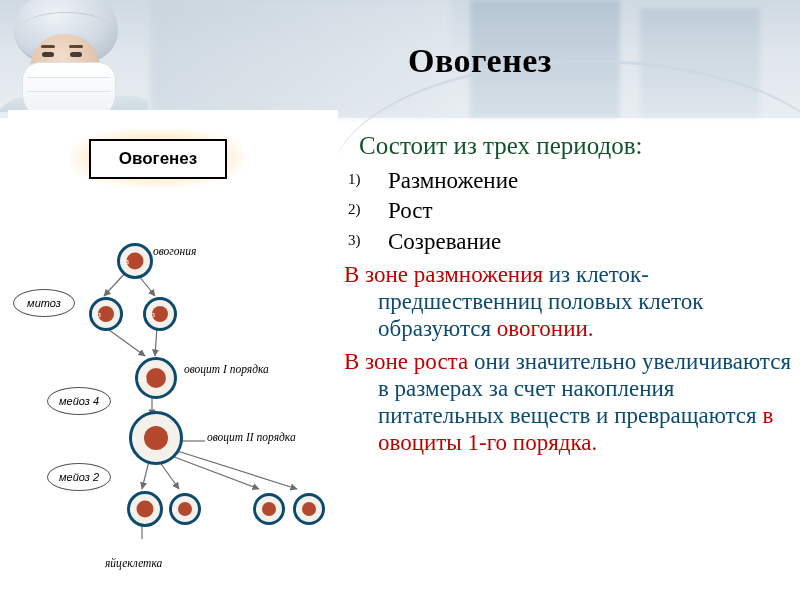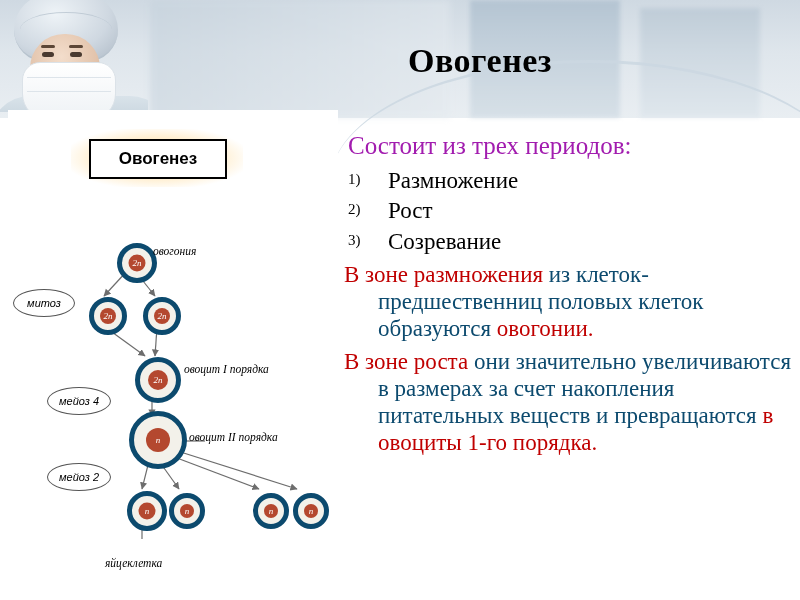--- a/index.html
+++ b/index.html
@@ -178,28 +178,26 @@
     position: absolute;
     left: 62px; top: 18px;
     width: 172px; height: 58px;
     background: radial-gradient(ellipse at center, rgba(255,205,120,.85) 0%, rgba(255,225,170,.45) 55%, rgba(255,255,255,0) 78%);
     z-index: 2;
   }
 
   
   .cell {
     position: absolute;
-    border: 5px solid #0c4a6e;
+    border: 3px solid #0c4a6e;
     background: #f3f1ea;
     border-radius: 50%;
     display: flex;
     align-items: center;
-    justify-content: center;
     font-family: "Liberation Serif", serif;
-    font-style: italic;
     color: #000;
     z-index: 4;
   }
   .cell .nucleus {
     position: absolute;
     border-radius: 50%;
     background: #b4482f;
     left: 50%; top: 50%;
     transform: translate(-50%,-50%);
   }
@@ -238,22 +236,22 @@
   .dg-svg { position: absolute; left:0; top:0; width: 328px; height: 482px; z-index: 1; }
 
   
   .content {
     position: absolute;
     left: 344px; top: 132px;
     width: 450px;
   }
   .lead {
     font-size: 25px;
-    color: #a21caf;
-    margin: 0 0 6px 4px;
+    color: #14532d;
+    margin: 0 0 6px 15px;
     line-height: 1.12;
   }
   .olist {
     margin: 0 0 2px 0;
     padding: 0;
     list-style: none;
   }
   .olist li {
     font-size: 23px;
     color: #000000;
@@ -381,21 +379,21 @@
       <div class="nucleus" style="width:14px;height:14px;"></div>
       <span class="lbl">n</span>
     </div>
 
     <div class="ellipse-lbl" style="left:4px; top:178px; width:60px; height:26px;">митоз</div>
     <div class="ellipse-lbl" style="left:38px; top:276px; width:62px; height:26px;">мейоз 4</div>
     <div class="ellipse-lbl" style="left:38px; top:352px; width:62px; height:26px;">мейоз 2</div>
 
     <div class="dg-text" style="left:144px; top:134px;">овогония</div>
     <div class="dg-text" style="left:168px; top:252px;margin-left:7px;">овоцит I порядка</div>
-    <div class="dg-text" style="left:180px; top:320px;">овоцит II порядка</div>
+    <div class="dg-text" style="left:198px; top:320px;">овоцит II порядка</div>
     <div class="dg-text" style="left:96px; top:446px;">яйцеклетка</div>
   </div>
 
   <div class="content">
     <p class="lead">Состоит из трех периодов:</p>
 
     <ul class="olist">
       <li>
         <span class="num">1)</span>
         <span>Размножение</span>

